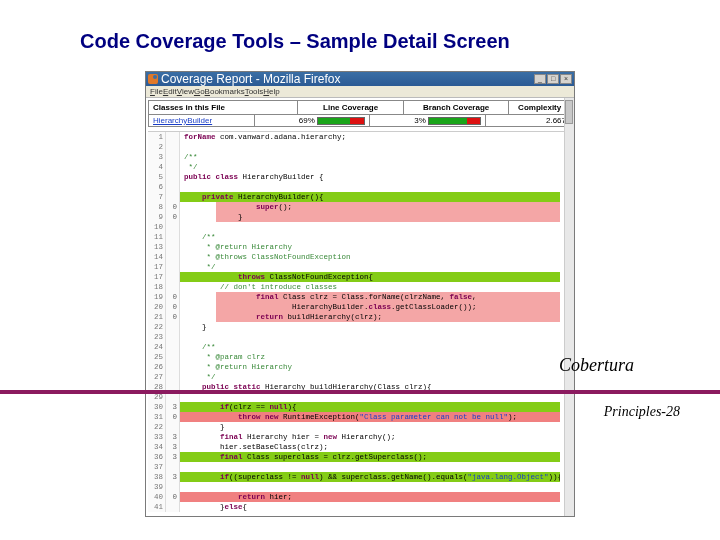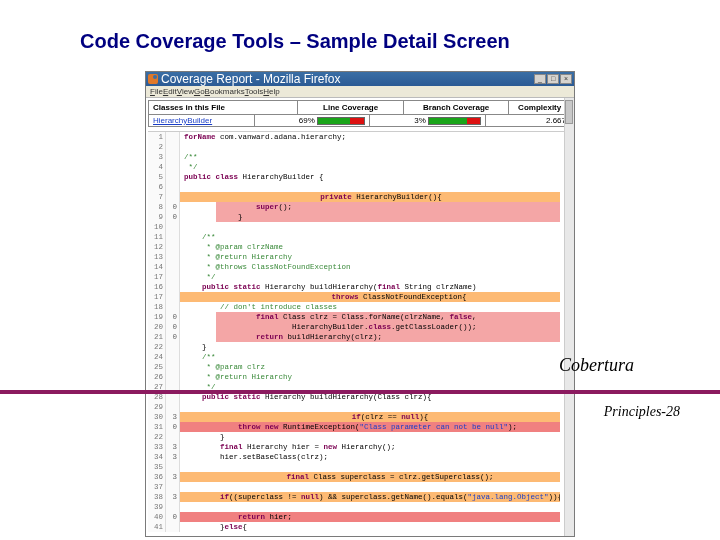--- a/index.html
+++ b/index.html
@@ -37,21 +37,21 @@
   .bar .g { background: #1aa51a; }
   .bar .r { background: #d11; }
 
   .code { margin-top: 4px; border-top: 1px solid #ccc; font-family: "Courier New", monospace; font-size: 7.5px; line-height: 10px; padding-right: 12px; }
   .ln { display: flex; }
   .gut-n { width: 18px; text-align: right; color: #777; padding-right: 2px; border-right: 1px solid #ddd; background: #fafafa; }
   .gut-h { width: 14px; text-align: right; color: #666; padding-right: 2px; border-right: 1px solid #ddd; background: #fafafa; }
   .src { flex: 1; padding-left: 4px; white-space: pre; overflow: hidden; }
   .hl-red { background: #f4a6a6; margin-left: 36px; }
   .hl-red2 { background: #f08080; }
-  .hl-lav { background: #fdba74; text-align: center; }
+  .hl-lav { background: #84cc16; }
   .kw { color: #7b0052; font-weight: bold; }
   .cm { color: #3a8a3a; }
   .str { color: #1a3ec7; }
 </style>
 </head>
 <body>
 
 <div class="slide">
   <div class="title">Code Coverage Tools – Sample Detail Screen</div>
 
@@ -154,45 +154,35 @@
             <div class="gut-n">10</div>
             <div class="gut-h"></div>
             <div class="src ">&nbsp;</div>
           </div>
           <div class="ln">
             <div class="gut-n">11</div>
             <div class="gut-h"></div>
             <div class="src "><span class="cm">    /**</span></div>
           </div>
           <div class="ln">
-            <div class="gut-n">12</div>
-            <div class="gut-h"></div>
-            <div class="src "><span class="cm">     * @param clrzName</span></div>
-          </div>
-          <div class="ln">
             <div class="gut-n">13</div>
             <div class="gut-h"></div>
             <div class="src "><span class="cm">     * @return Hierarchy</span></div>
           </div>
           <div class="ln">
             <div class="gut-n">14</div>
             <div class="gut-h"></div>
             <div class="src "><span class="cm">     * @throws ClassNotFoundException</span></div>
           </div>
           <div class="ln">
             <div class="gut-n">17</div>
             <div class="gut-h"></div>
             <div class="src "><span class="cm">     */</span></div>
           </div>
           <div class="ln">
-            <div class="gut-n">16</div>
-            <div class="gut-h"></div>
-            <div class="src "><span class="kw">    public static</span><span> Hierarchy buildHierarchy(</span><span class="kw">final</span><span> String clrzName)</span></div>
-          </div>
-          <div class="ln">
             <div class="gut-n">17</div>
             <div class="gut-h"></div>
             <div class="src hl-lav"><span class="kw">            throws</span><span> ClassNotFoundException{</span></div>
           </div>
           <div class="ln">
             <div class="gut-n">18</div>
             <div class="gut-h"></div>
             <div class="src "><span class="cm">        // don't introduce classes</span></div>
           </div>
           <div class="ln">
@@ -209,20 +199,25 @@
             <div class="gut-n">21</div>
             <div class="gut-h">0</div>
             <div class="src hl-red"><span class="kw">        return</span><span> buildHierarchy(clrz);</span></div>
           </div>
           <div class="ln">
             <div class="gut-n">22</div>
             <div class="gut-h"></div>
             <div class="src "><span>    }</span></div>
           </div>
           <div class="ln">
+            <div class="gut-n">23</div>
+            <div class="gut-h"></div>
+            <div class="src ">&nbsp;</div>
+          </div>
+          <div class="ln">
             <div class="gut-n">24</div>
             <div class="gut-h"></div>
             <div class="src "><span class="cm">    /**</span></div>
           </div>
           <div class="ln">
             <div class="gut-n">25</div>
             <div class="gut-h"></div>
             <div class="src "><span class="cm">     * @param clrz</span></div>
           </div>
           <div class="ln">
@@ -262,25 +257,20 @@
           </div>
           <div class="ln">
             <div class="gut-n">33</div>
             <div class="gut-h">3</div>
             <div class="src "><span class="kw">        final</span><span> Hierarchy hier = </span><span class="kw">new</span><span> Hierarchy();</span></div>
           </div>
           <div class="ln">
             <div class="gut-n">34</div>
             <div class="gut-h">3</div>
             <div class="src "><span>        hier.setBaseClass(clrz);</span></div>
-          </div>
-          <div class="ln">
-            <div class="gut-n">35</div>
-            <div class="gut-h"></div>
-            <div class="src ">&nbsp;</div>
           </div>
           <div class="ln">
             <div class="gut-n">36</div>
             <div class="gut-h">3</div>
             <div class="src hl-lav"><span class="kw">        final</span><span> Class superclass = clrz.getSuperclass();</span></div>
           </div>
           <div class="ln">
             <div class="gut-n">37</div>
             <div class="gut-h"></div>
             <div class="src ">&nbsp;</div>

